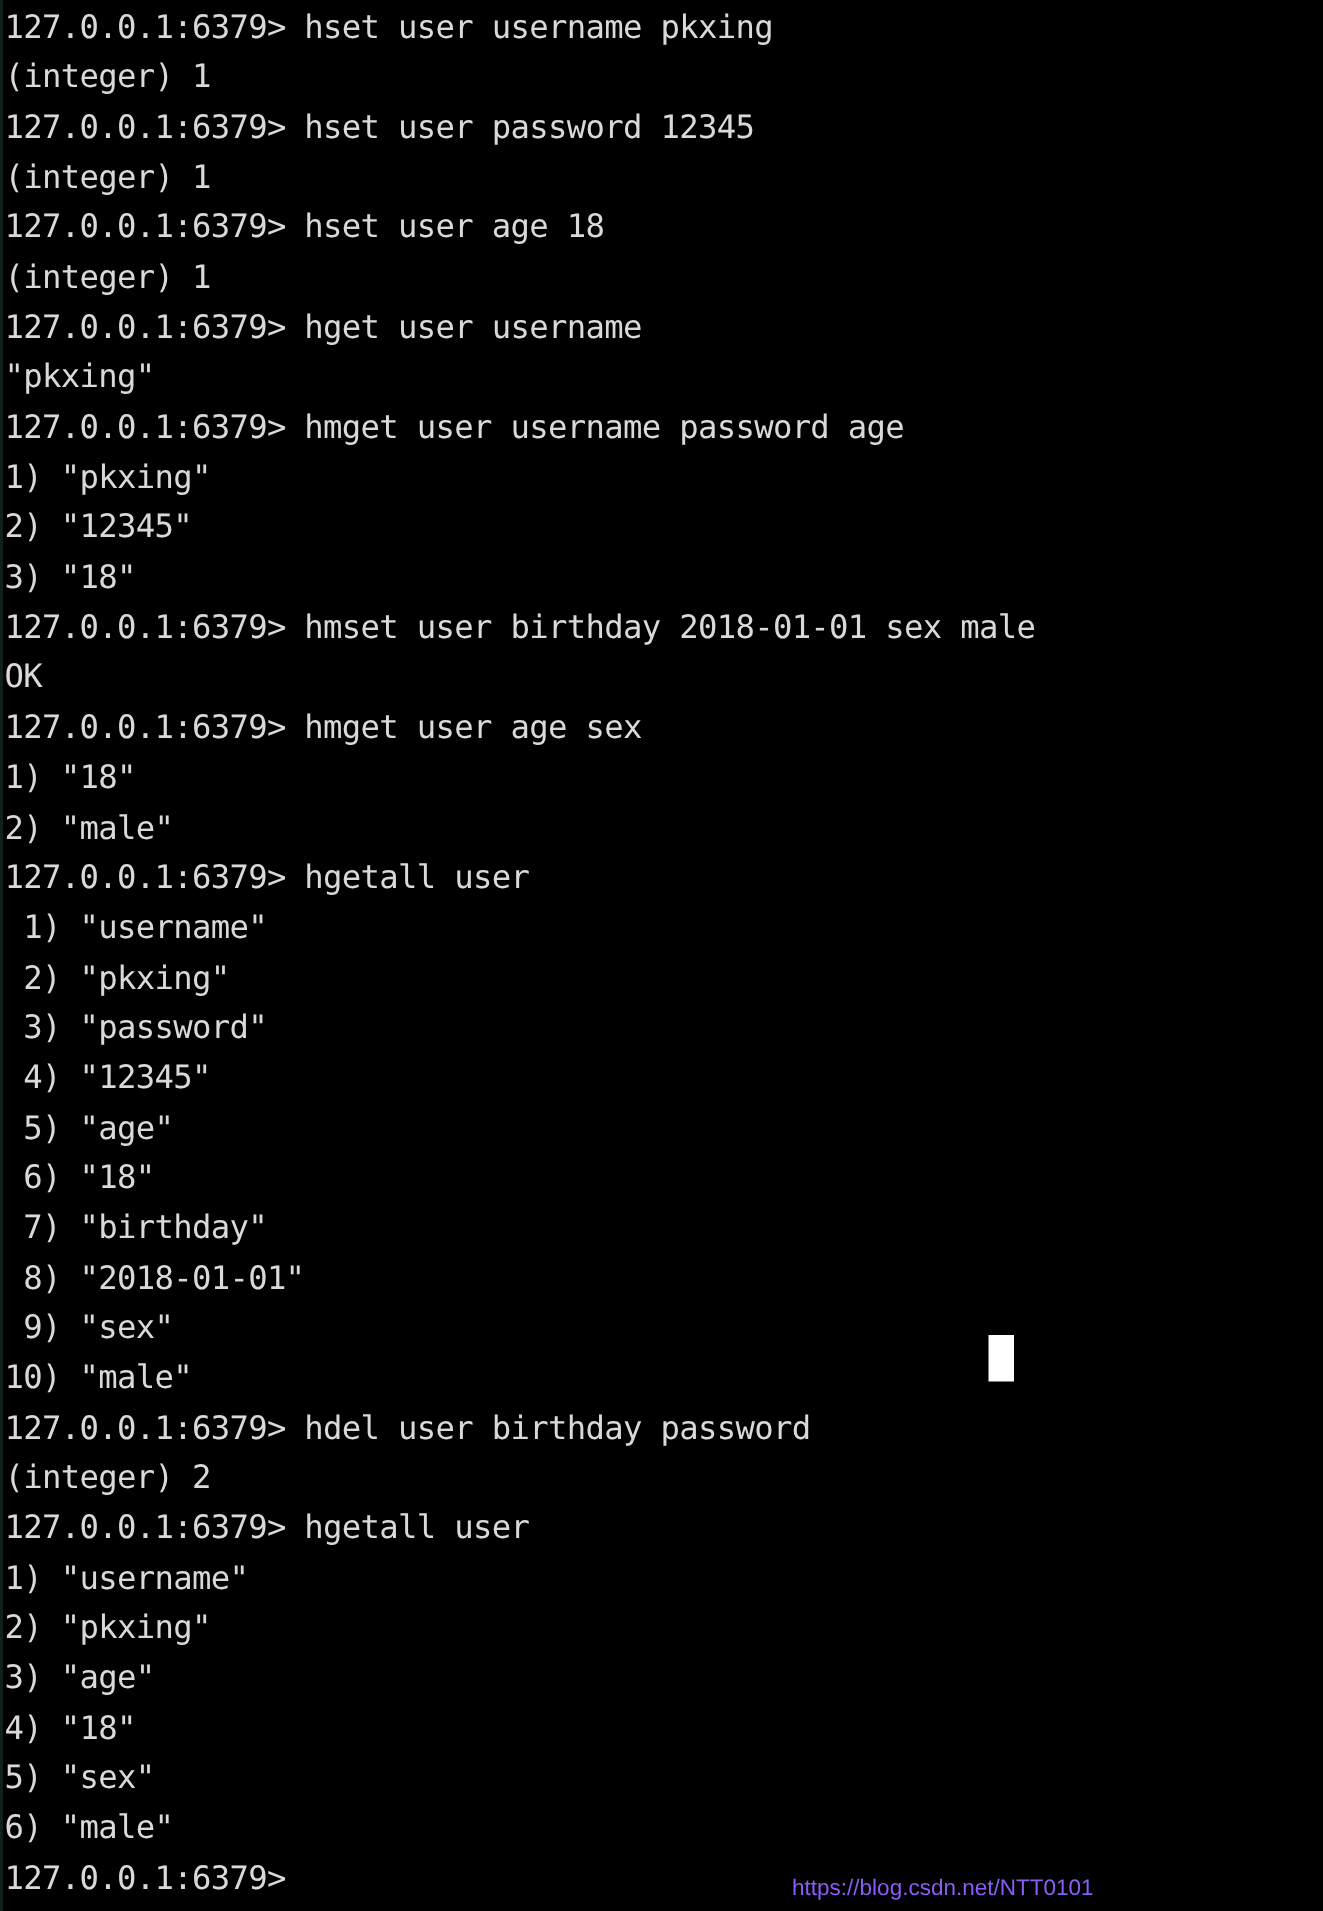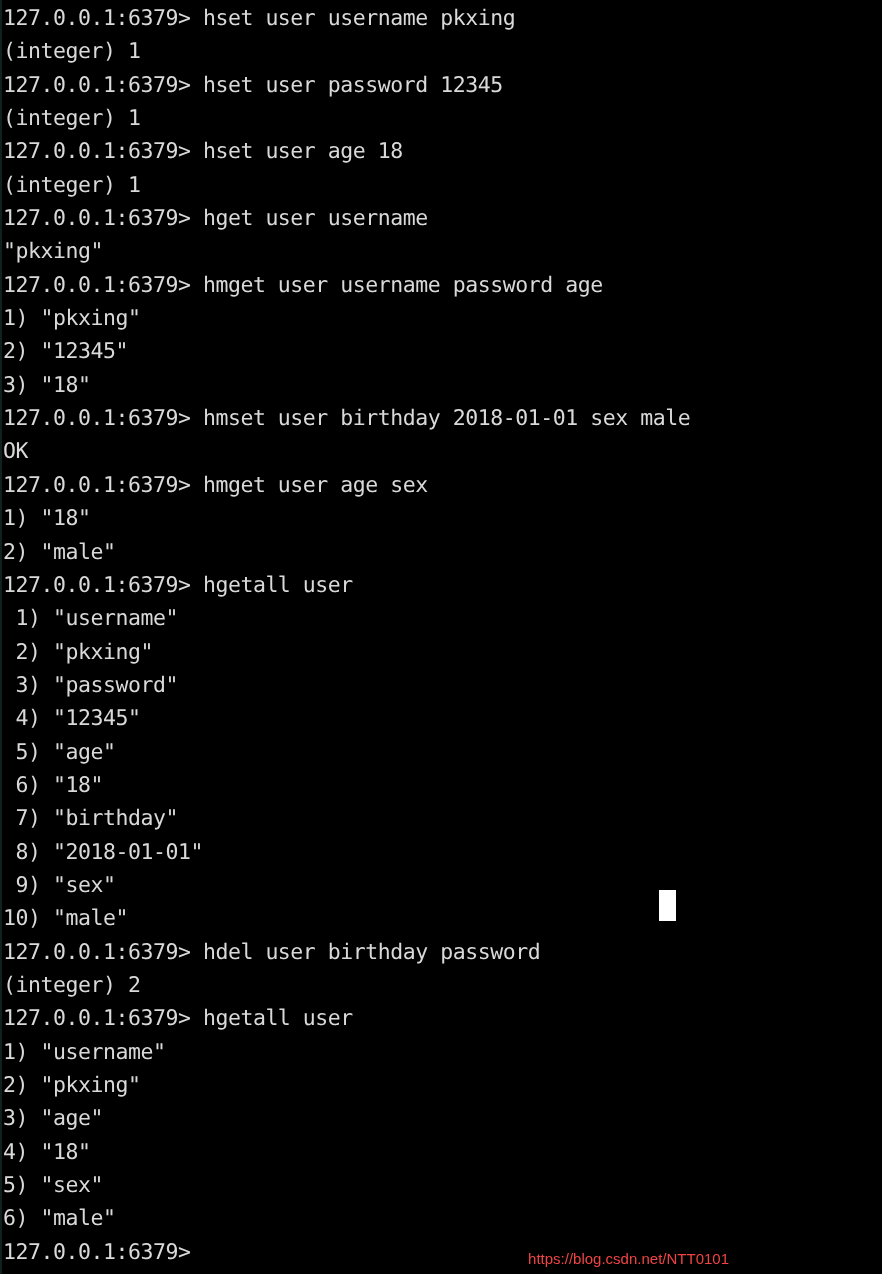--- a/index.html
+++ b/index.html
@@ -65,15 +65,15 @@
 </style>
 </head>
 <body style="background: rgb(0, 0, 0);">
 
 <div id="terminal" style="background: rgb(0, 0, 0);">
 
   <pre id="screen" style="color: rgb(217, 217, 217);"><span class="line">127.0.0.1:6379&gt; hset user username pkxing</span><span class="line">(integer) 1</span><span class="line">127.0.0.1:6379&gt; hset user password 12345</span><span class="line">(integer) 1</span><span class="line">127.0.0.1:6379&gt; hset user age 18</span><span class="line">(integer) 1</span><span class="line">127.0.0.1:6379&gt; hget user username</span><span class="line">"pkxing"</span><span class="line">127.0.0.1:6379&gt; hmget user username password age</span><span class="line">1) "pkxing"</span><span class="line">2) "12345"</span><span class="line">3) "18"</span><span class="line">127.0.0.1:6379&gt; hmset user birthday 2018-01-01 sex male</span><span class="line">OK</span><span class="line">127.0.0.1:6379&gt; hmget user age sex</span><span class="line">1) "18"</span><span class="line">2) "male"</span><span class="line">127.0.0.1:6379&gt; hgetall user</span><span class="line"> 1) "username"</span><span class="line"> 2) "pkxing"</span><span class="line"> 3) "password"</span><span class="line"> 4) "12345"</span><span class="line"> 5) "age"</span><span class="line"> 6) "18"</span><span class="line"> 7) "birthday"</span><span class="line"> 8) "2018-01-01"</span><span class="line"> 9) "sex"</span><span class="line">10) "male"</span><span class="line">127.0.0.1:6379&gt; hdel user birthday password</span><span class="line">(integer) 2</span><span class="line">127.0.0.1:6379&gt; hgetall user</span><span class="line">1) "username"</span><span class="line">2) "pkxing"</span><span class="line">3) "age"</span><span class="line">4) "18"</span><span class="line">5) "sex"</span><span class="line">6) "male"</span><span class="line">127.0.0.1:6379&gt;</span></pre>
 
   <div id="cursor" style="left: 657px; top: 890px; width: 17px; height: 31px; background: rgb(255, 255, 255);"></div>
 
-  <div id="watermark" style="color: #ef4444;">https://blog.csdn.net/NTT0101</div>
+  <div id="watermark" style="color: #8b5cf6;">https://blog.csdn.net/NTT0101</div>
 
 </div>
 
 </body></html>

